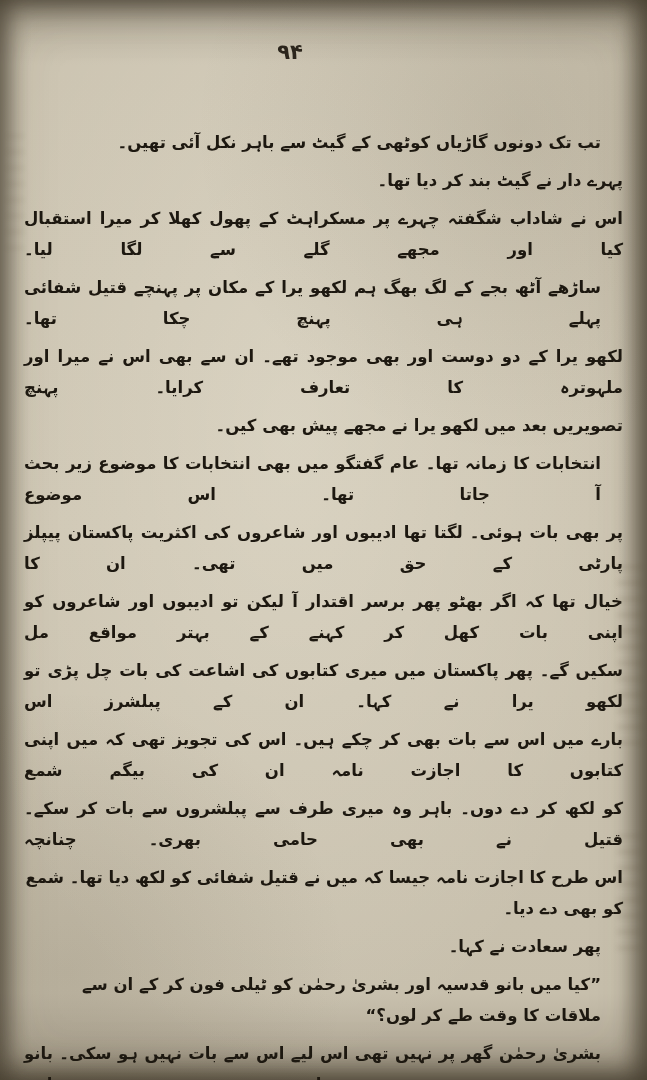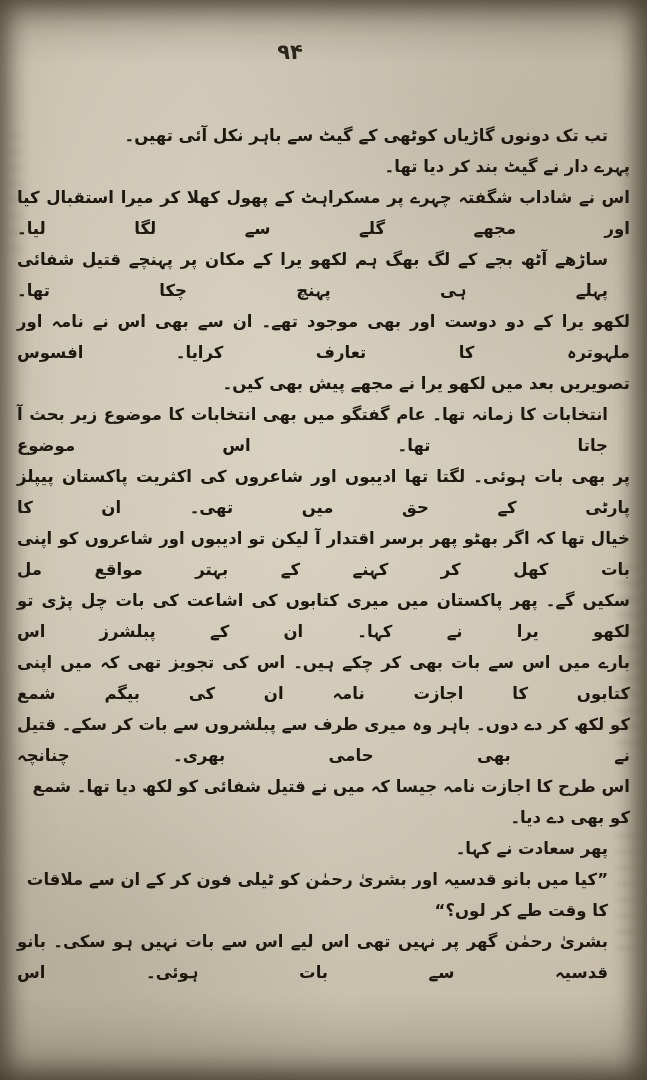--- a/index.html
+++ b/index.html
@@ -25,21 +25,21 @@
     position:absolute;top:40px;left:255px;width:70px;
     text-align:center;
     font-size:21px;font-weight:bold;color:#2b251c;
     direction:rtl;
   }
   .text-block{
     position:absolute;top:120px;right:17px;left:17px;
     direction:rtl;text-align:right;
   }
   .line{
-    margin:0;padding:0;
+    margin:7px;padding:0;
     font-size:16.5px;line-height:31px;
     font-weight:600;
     color:#1d1810;
     white-space:normal;
   }
   .just{text-align:justify;text-align-last:justify;}
   .ind-1{padding-right:22px;}
   .ind-2{padding-right:48px;}
   .bleed{
     position:absolute;pointer-events:none;opacity:.5;
@@ -63,21 +63,21 @@
   <div class="grain"></div>
 
   <div class="page-number">۹۴</div>
 
   <div class="text-block">
 
   <p class="line ind-1">تب تک دونوں گاڑیاں کوٹھی کے گیٹ سے باہر نکل آئی تھیں۔</p>
       <p class="line">پہرے دار نے گیٹ بند کر دیا تھا۔</p>
       <p class="line just">اس نے شاداب شگفتہ چہرے پر مسکراہٹ کے پھول کھلا کر میرا استقبال کیا اور مجھے گلے سے لگا لیا۔</p>
       <p class="line ind-1 just">ساڑھے آٹھ بجے کے لگ بھگ ہم لکھو یرا کے مکان پر پہنچے قتیل شفائی پہلے ہی پہنچ چکا تھا۔</p>
-      <p class="line just">لکھو یرا کے دو دوست اور بھی موجود تھے۔ ان سے بھی اس نے نامہ اور ملہوترہ کا تعارف کرایا۔ افسوس</p>
+      <p class="line just">لکھو یرا کے دو دوست اور بھی موجود تھے۔ ان سے بھی اس نے میرا اور ملہوترہ کا تعارف کرایا۔ پہنچ</p>
       <p class="line">تصویریں بعد میں لکھو یرا نے مجھے پیش بھی کیں۔</p>
       <p class="line ind-1 just">انتخابات کا زمانہ تھا۔ عام گفتگو میں بھی انتخابات کا موضوع زیر بحث آ جاتا تھا۔ اس موضوع</p>
       <p class="line just">پر بھی بات ہوئی۔ لگتا تھا ادیبوں اور شاعروں کی اکثریت پاکستان پیپلز پارٹی کے حق میں تھی۔ ان کا</p>
       <p class="line just">خیال تھا کہ اگر بھٹو پھر برسر اقتدار آ لیکن تو ادیبوں اور شاعروں کو اپنی بات کھل کر کہنے کے بہتر مواقع مل</p>
       <p class="line just">سکیں گے۔ پھر پاکستان میں میری کتابوں کی اشاعت کی بات چل پڑی تو لکھو یرا نے کہا۔ ان کے پبلشرز اس</p>
       <p class="line just">بارے میں اس سے بات بھی کر چکے ہیں۔ اس کی تجویز تھی کہ میں اپنی کتابوں کا اجازت نامہ ان کی بیگم شمع</p>
       <p class="line just">کو لکھ کر دے دوں۔ باہر وہ میری طرف سے پبلشروں سے بات کر سکے۔ قتیل نے بھی حامی بھری۔ چنانچہ</p>
       <p class="line">اس طرح کا اجازت نامہ جیسا کہ میں نے قتیل شفائی کو لکھ دیا تھا۔ شمع کو بھی دے دیا۔</p>
       <p class="line ind-1">پھر سعادت نے کہا۔</p>
       <p class="line ind-1">”کیا میں بانو قدسیہ اور بشریٰ رحمٰن کو ٹیلی فون کر کے ان سے ملاقات کا وقت طے کر لوں؟“</p>

